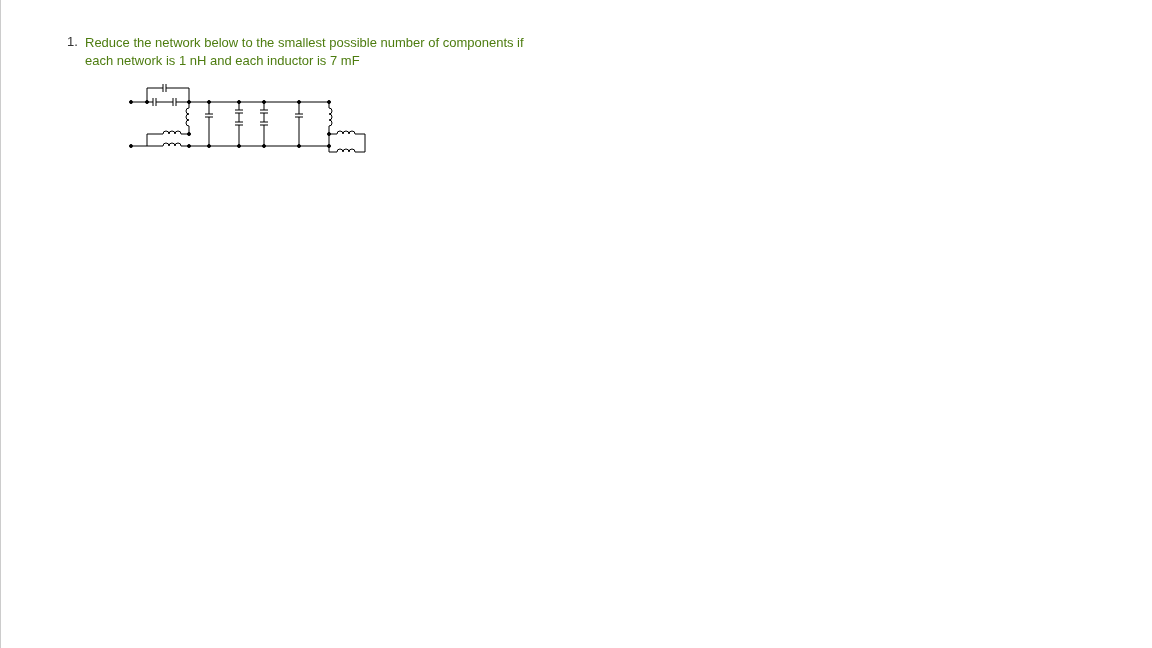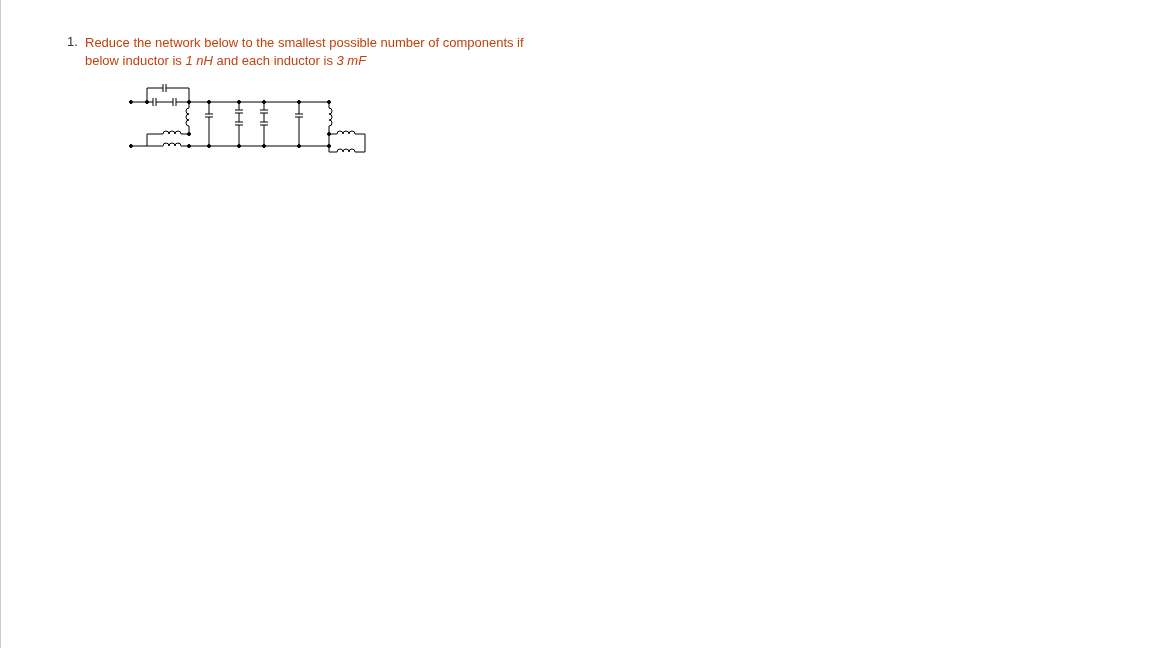--- a/index.html
+++ b/index.html
@@ -29,24 +29,23 @@
     .q-number {
       position: absolute;
       left: -18px;
       top: 0;
       font-size: 13px;
       color: #333;
     }
     .q-text {
       font-size: 13px;
       line-height: 1.4;
-      color: #c2410c;
+      color: #4d7c0f;
     }
     .italic {
-      font-style: italic;
     }
     .circuit {
       position: absolute;
       left: 128px;
       top: 82px;
       width: 260px;
       height: 80px;
     }
     .circuit svg {
       width: 100%;
@@ -54,21 +53,21 @@
     }
   </style>
 </head>
 <body>
 
 <div class="page">
   <div class="question">
     <span class="q-number">1.</span>
     <div class="q-text">
       <span>Reduce the network below to the smallest possible number of components if</span><br>
-      <span>below inductor is </span><span class="italic">1 nH</span><span> and each inductor is </span><span class="italic">3 mF</span>
+      <span>each network is </span><span class="italic">1 nH</span><span> and each inductor is </span><span class="italic">7 mF</span>
     </div>
   </div>
 
   <div class="circuit">
     <svg viewBox="0 0 260 80" xmlns="http://www.w3.org/2000/svg">
       <g stroke="#000" stroke-width="1" fill="none">
 
         <circle cx="2" cy="20" r="1.5" fill="#000"></circle>
         <line x1="4" y1="20" x2="18" y2="20"></line>
 

